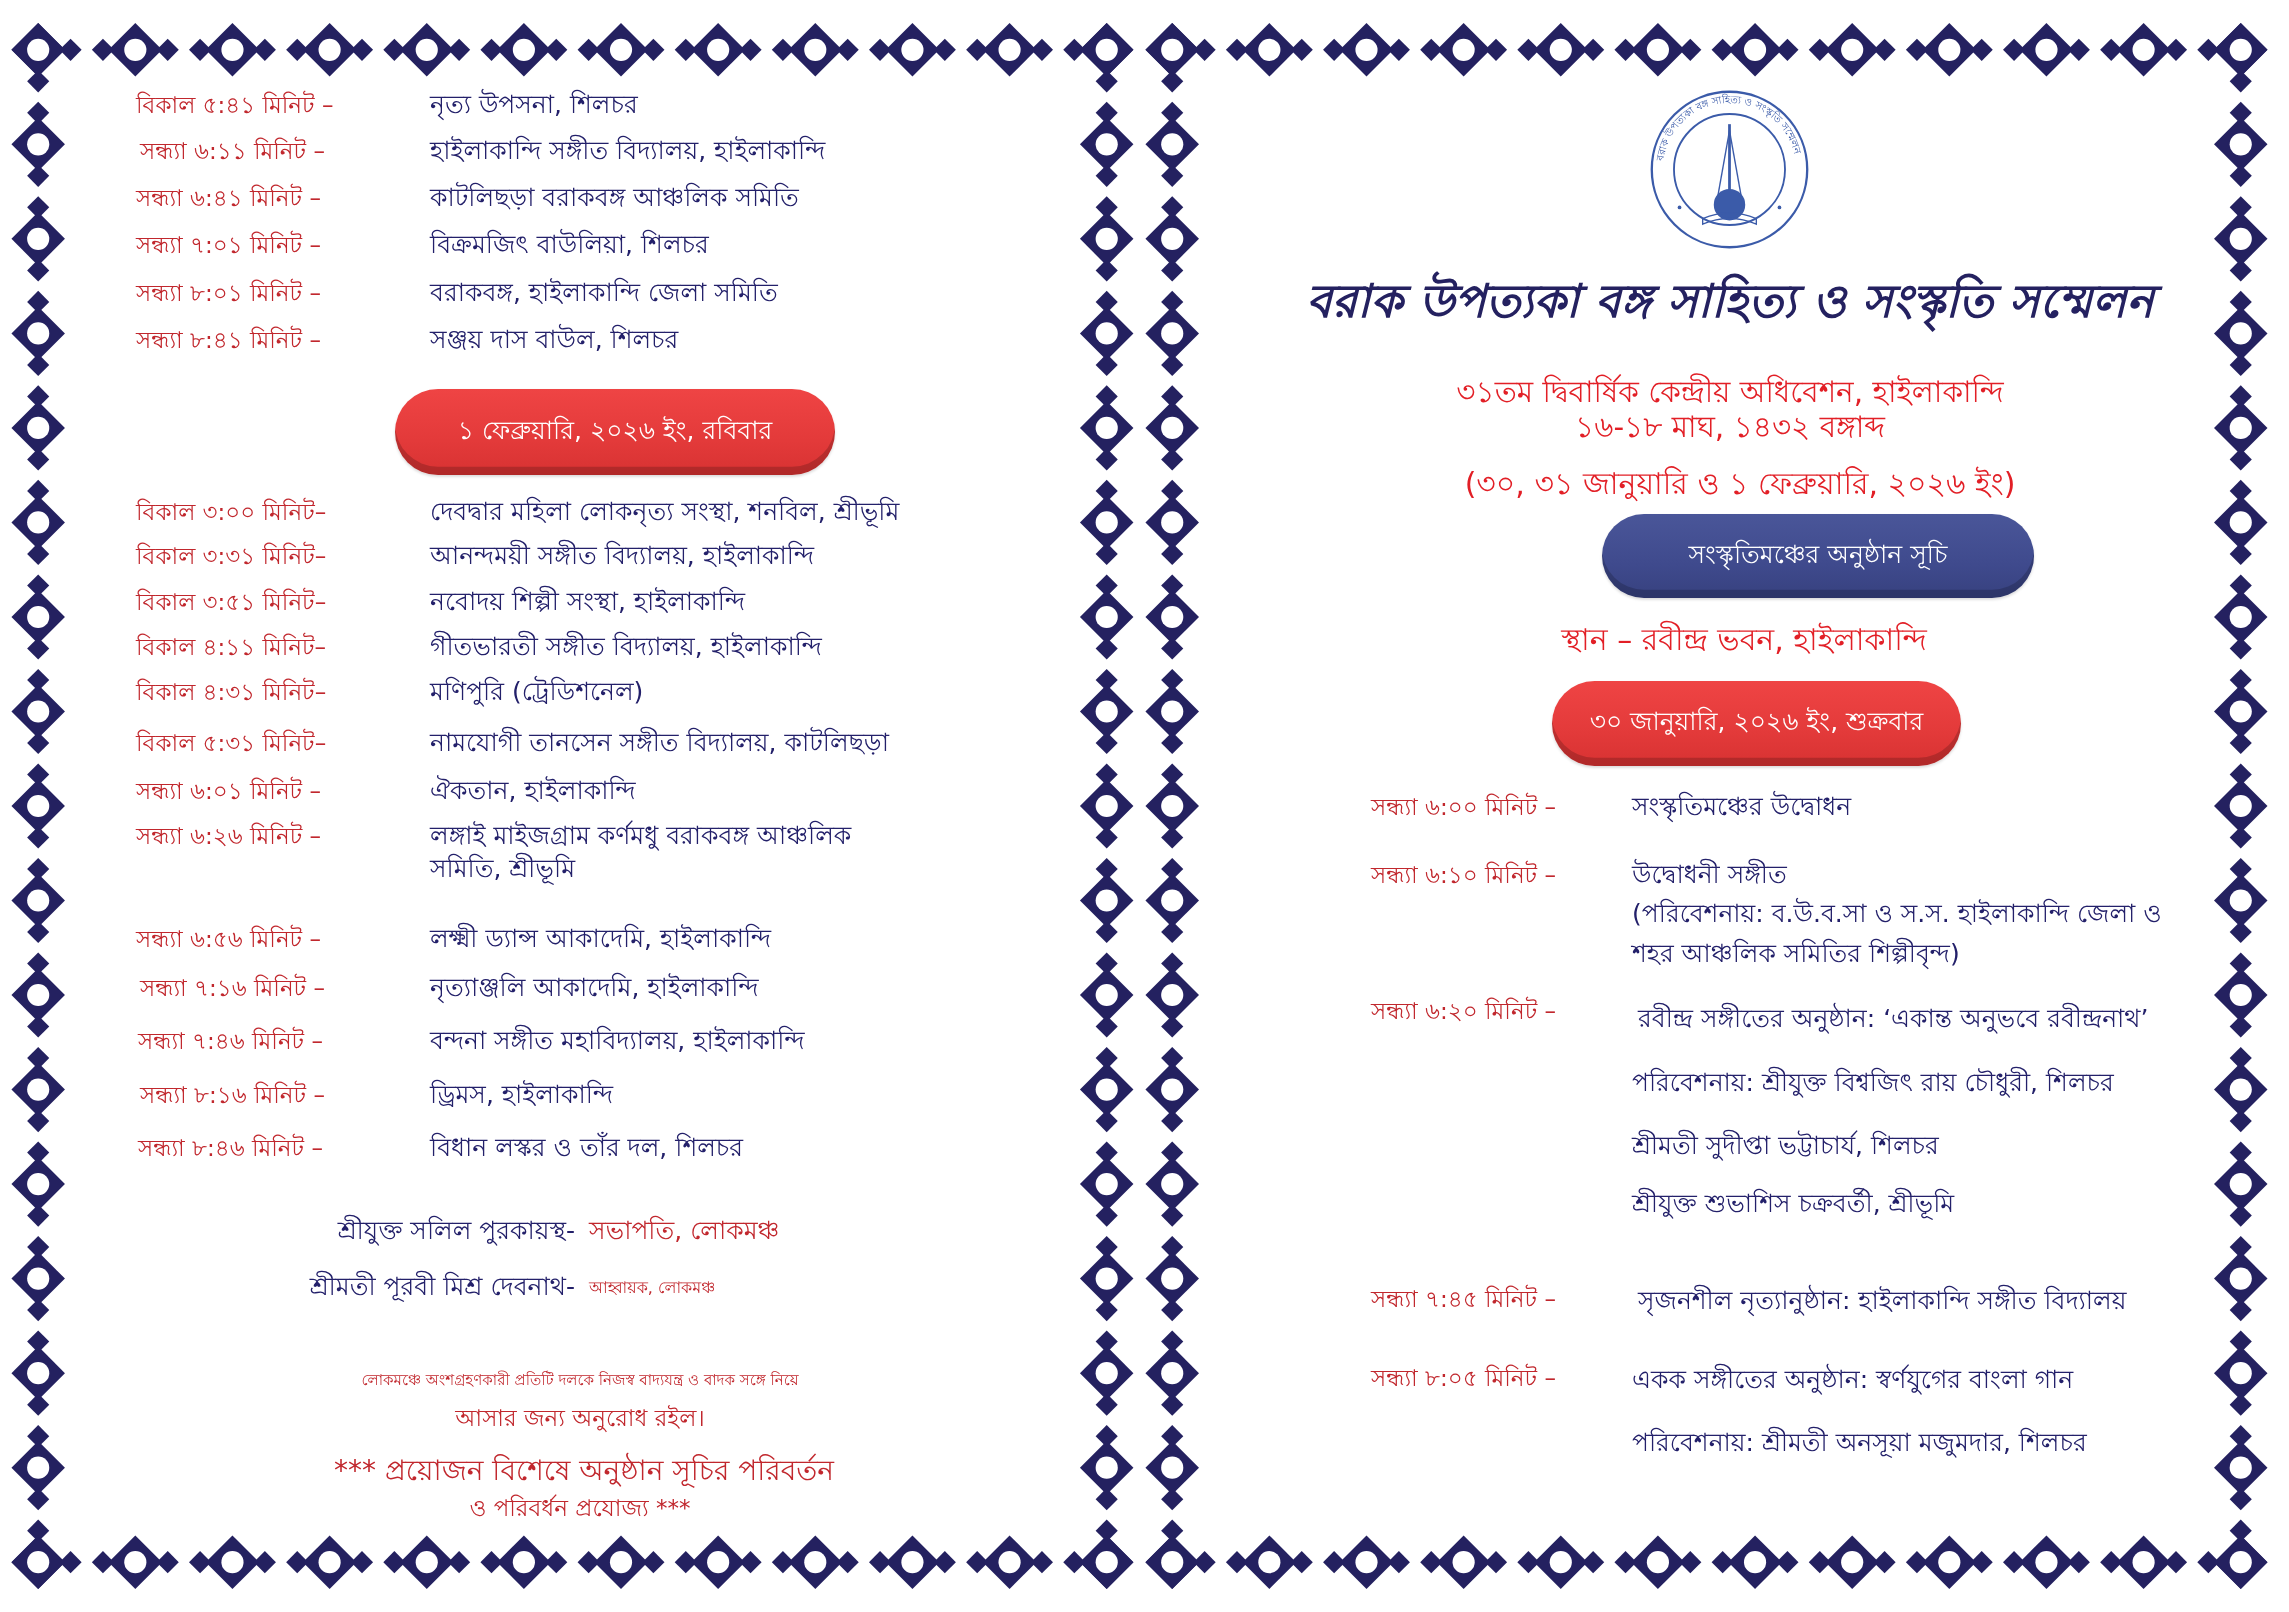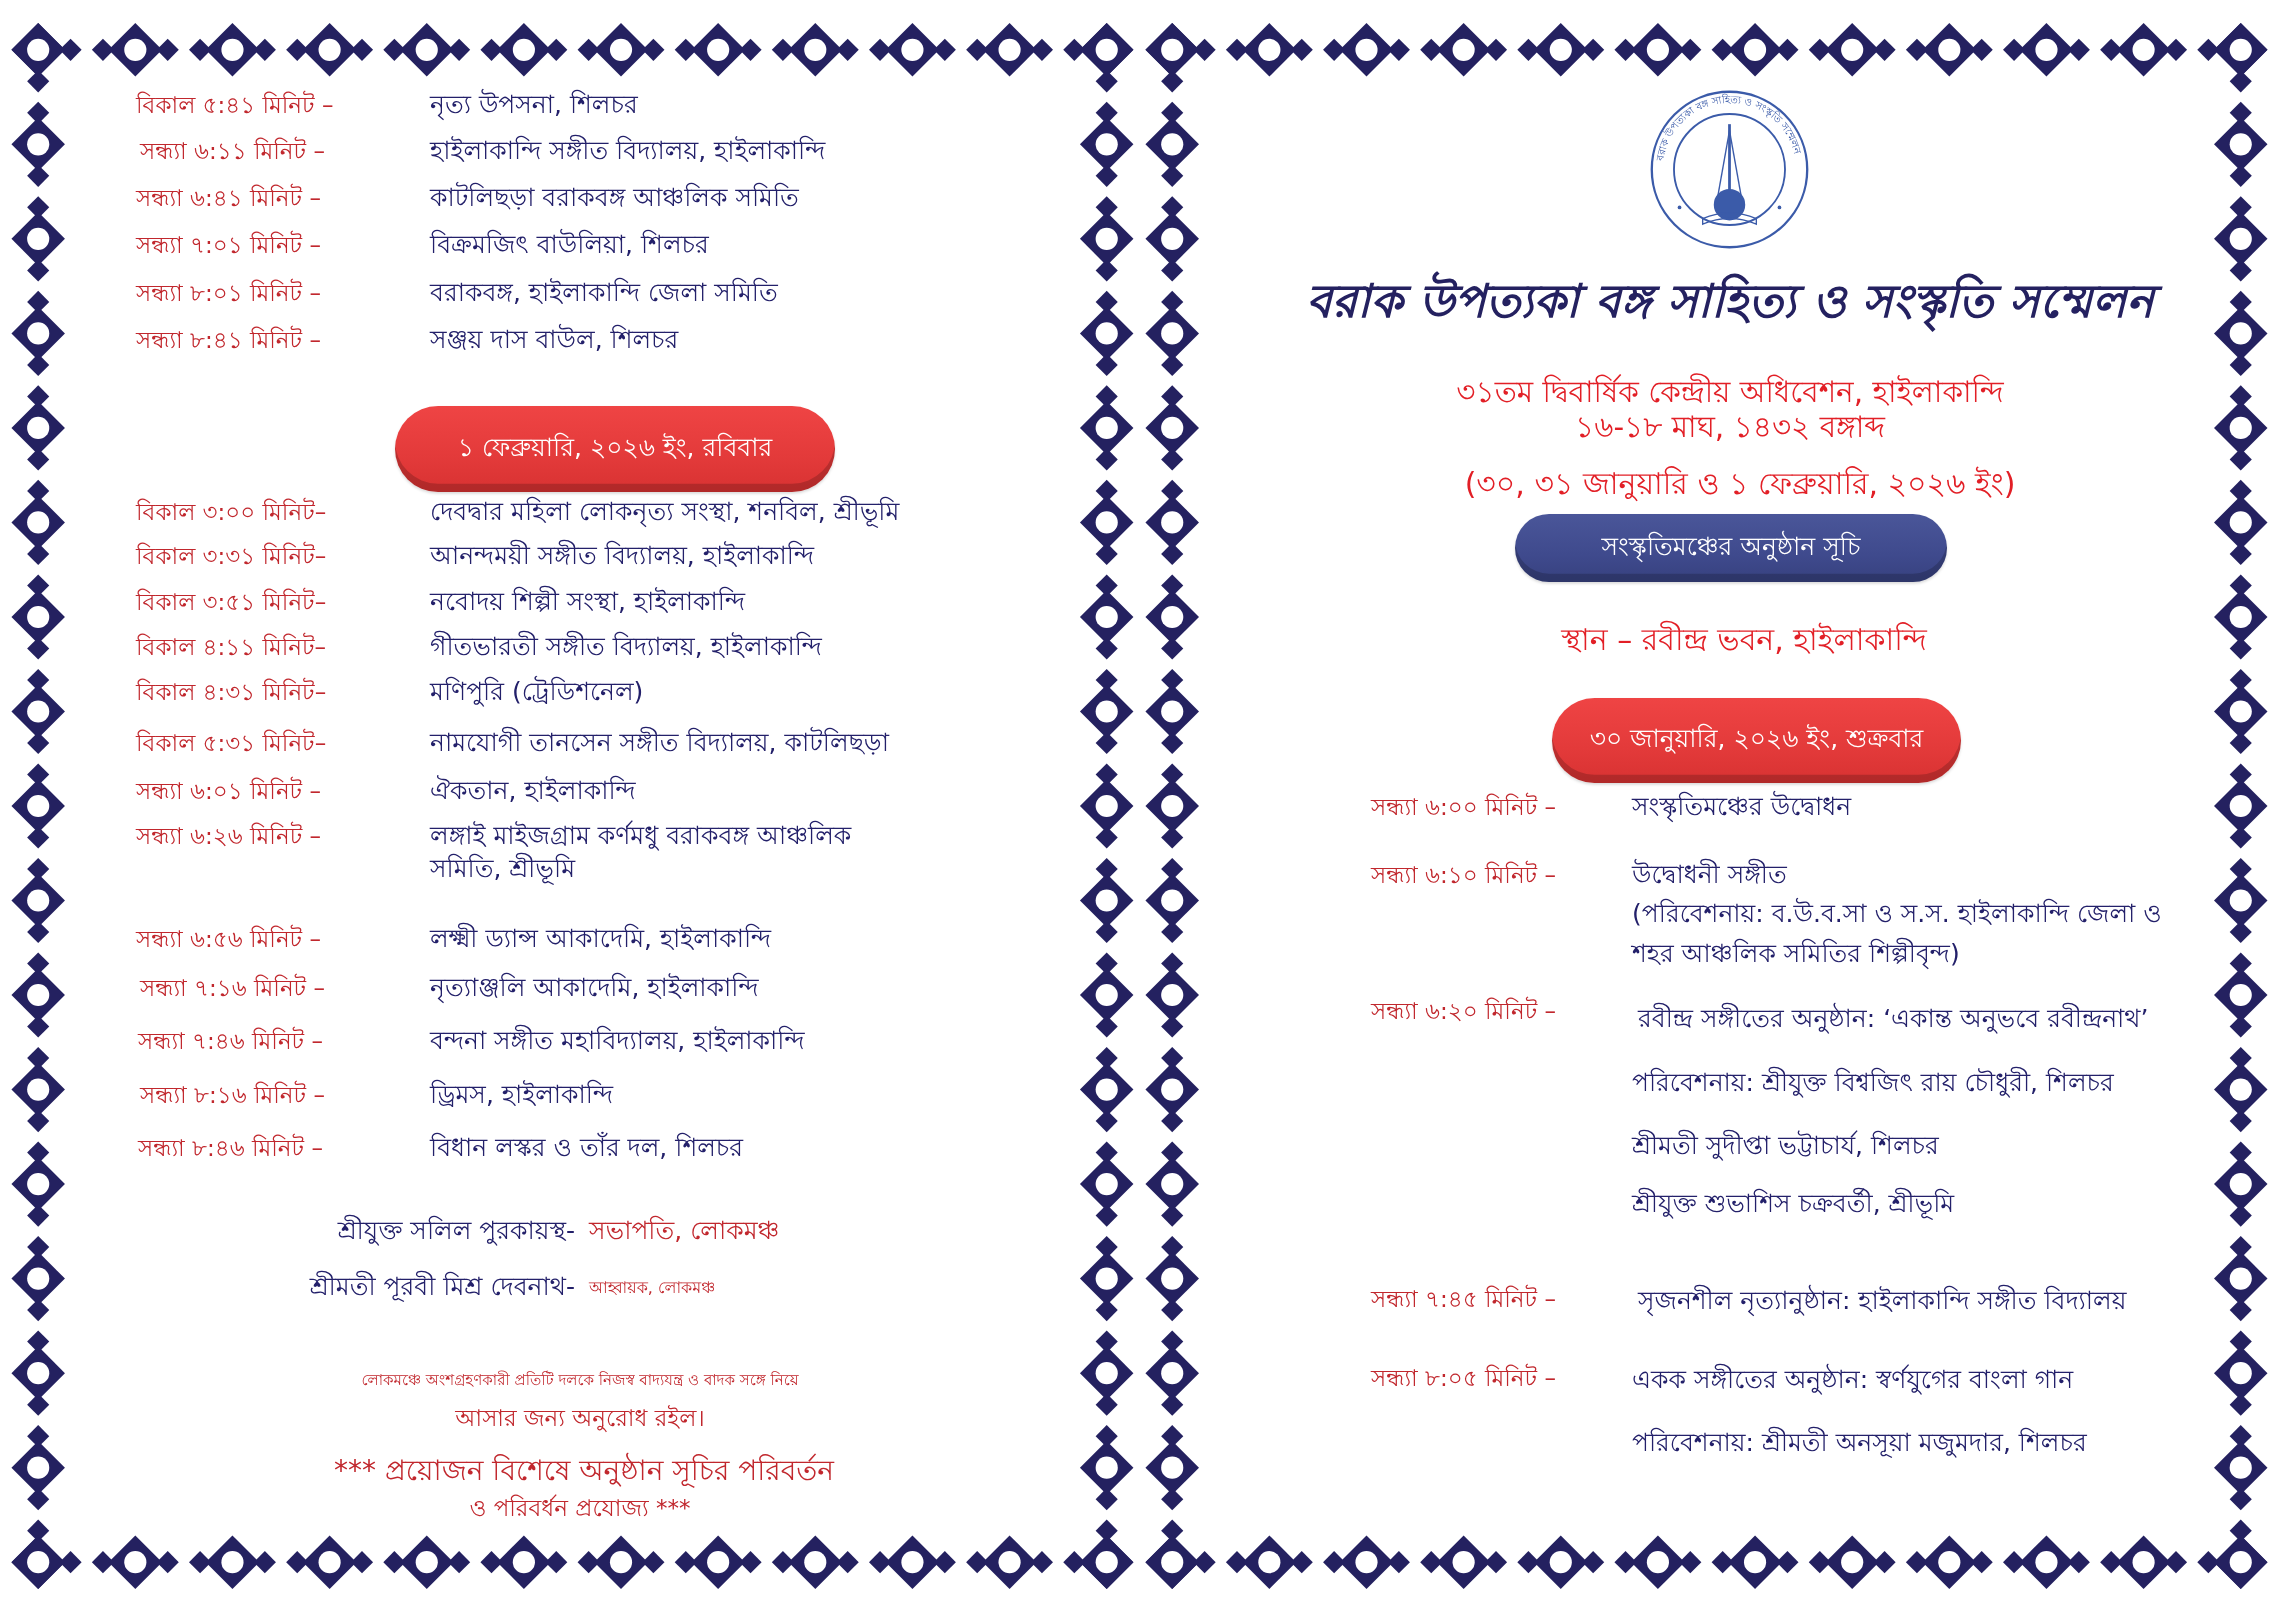--- a/index.html
+++ b/index.html
@@ -5,21 +5,21 @@
   html, body { margin:0; padding:0; background:#ffffff; }
   body { width:2290px; height:1612px; position:relative; overflow:hidden;
          font-family:"DejaVu Sans", "Liberation Sans", sans-serif; }
   .border-layer { position:absolute; left:0; top:0; width:2290px; height:1612px; pointer-events:none; }
   .abs { position:absolute; white-space:nowrap; }
   .time { color:#c1272d; font-size:23px; }
   .act  { color:#23206a; font-size:25px; }
   .red  { color:#c1272d; }
   .pill { position:absolute; border-radius:44px; color:#ffffff; display:flex; align-items:center; justify-content:center;
           font-size:25px; box-shadow: inset 0 -8.3px 0 rgba(0,0,0,0.18), 0 1.8px 2.8px rgba(0,0,0,0.15); }
-  .pill.red-pill { background:linear-gradient(180deg,#ef4444 0%,#e33a3a 60%,#d83232 100%);margin-top:17px; }
+  .pill.red-pill { background:linear-gradient(180deg,#ef4444 0%,#e33a3a 60%,#d83232 100%); }
   .pill.blue-pill { background:linear-gradient(180deg,#4a5699 0%,#3f4a8d 60%,#37417f 100%); }
   .title { font-size:46px; font-weight:bold; font-style:italic; color:#242160; }
   .sub { color:#e21f26; font-size:29.5px; text-align:left; }
   .mid-y { transform:translateY(-50%); }
   .center-xy { transform:translate(-50%,-50%); }
   .logo { position:absolute; left:1649px; top:89px; width:161px; height:161px; }
 </style>
 </head>
 <body>
 
@@ -560,21 +560,21 @@
     <path d="M 58,140 Q 87,128 116,140 L 116,146 Q 87,134 58,146 Z" fill="none" stroke="#3b5ba9" stroke-width="1.5"></path>
     <circle cx="33" cy="128" r="2" fill="#3b5ba9"></circle>
     <circle cx="141" cy="128" r="2" fill="#3b5ba9"></circle>
   </svg>
 
   <div class="abs title center-xy" style="left:1730px;top:304px">বরাক উপত্যকা বঙ্গ সাহিত্য ও সংস্কৃতি সম্মেলন</div>
   <div class="abs sub center-xy" style="left:1730px;top:393px">৩১তম দ্বিবার্ষিক কেন্দ্রীয় অধিবেশন, হাইলাকান্দি</div>
   <div class="abs sub center-xy" style="left:1730px;top:428px">১৬-১৮ মাঘ, ১৪৩২ বঙ্গাব্দ</div>
   <div class="abs sub center-xy" style="left:1740px;top:485px;font-size:30px">(৩০, ৩১ জানুয়ারি ও ১ ফেব্রুয়ারি, ২০২৬ ইং)</div>
 
-  <div class="pill blue-pill" style="left:1515px;top:514px;width:432px;height:68px">
+  <div class="pill blue-pill" style="left:1602px;top:514px;width:432px;height:84px">
     <span>সংস্কৃতিমঞ্চের অনুষ্ঠান সূচি</span>
   </div>
 
   <div class="abs sub center-xy" style="left:1744px;top:641px;font-size:30px;color:#e21f26">স্থান – রবীন্দ্র ভবন, হাইলাকান্দি</div>
 
   <div class="pill red-pill" style="left:1552px;top:681px;width:409px;height:85px">
     <span>৩০ জানুয়ারি, ২০২৬ ইং, শুক্রবার</span>
   </div>
 
   <div>

